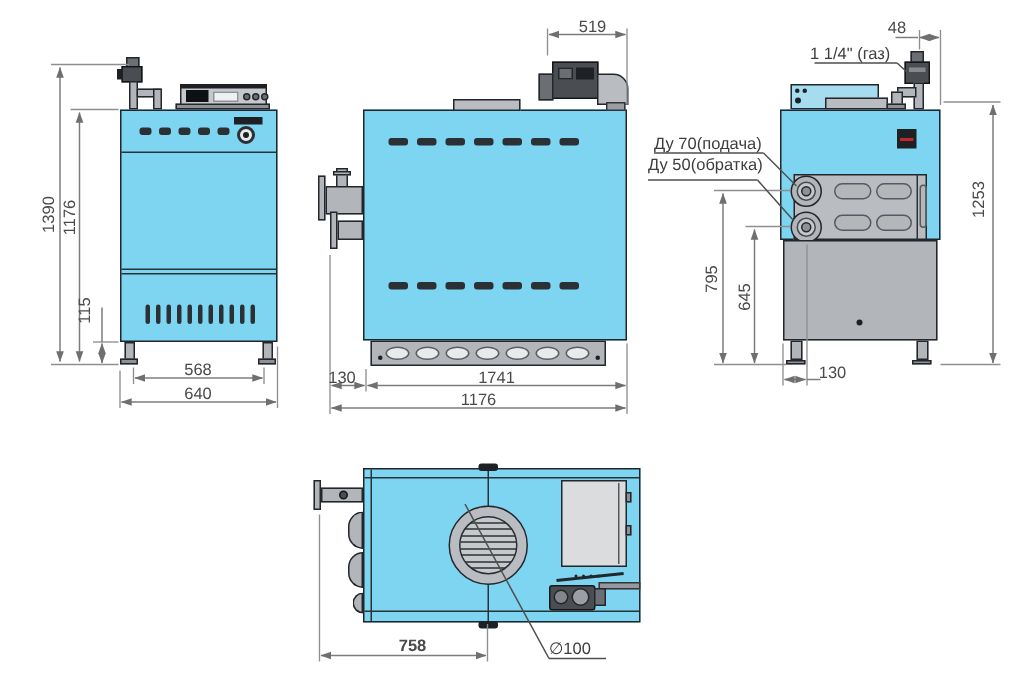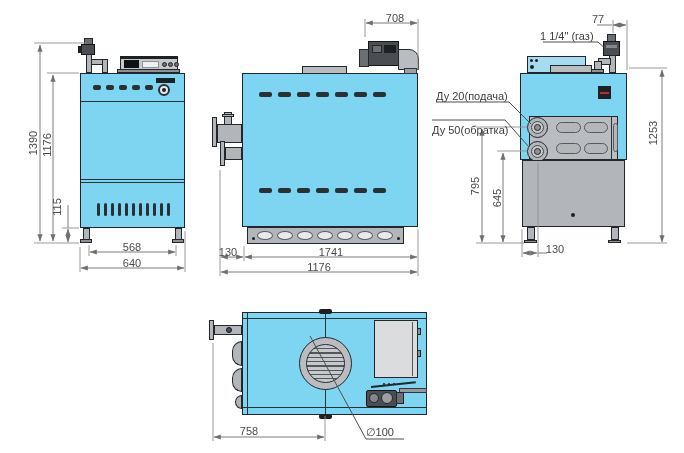--- a/index.html
+++ b/index.html
@@ -271,30 +271,30 @@
         <line class="l" x1="366" y1="439" x2="404" y2="439"></line>
     </g>
   </svg>
 
   <div class="dimtext vt" style="left:13px;top:137px;">1390</div>
   <div class="dimtext vt" style="left:27px;top:139px;">1176</div>
   <div class="dimtext vt" style="left:37px;top:201px;">115</div>
   <div class="dimtext" style="left:112px;top:241px;">568</div>
   <div class="dimtext" style="left:112px;top:257px;">640</div>
 
-  <div class="dimtext" style="left:375px;top:12px;">708</div>
+  <div class="dimtext" style="left:375px;top:12px;">519</div>
   <div class="dimtext" style="left:208px;top:246px;">130</div>
   <div class="dimtext" style="left:311px;top:246px;">1741</div>
   <div class="dimtext" style="left:299px;top:261px;">1176</div>
 
-  <div class="dimtext" style="left:580px;top:13px;width:36px;">77</div>
+  <div class="dimtext" style="left:580px;top:13px;width:36px;">48</div>
   <div class="lbl" style="left:540px;top:30px;">1 1/4" (газ)</div>
-  <div class="lbl" style="left:436px;top:90px;">Ду 20(подача)</div>
-  <div class="lbl" style="left:432px;top:124px;">Ду 50(обратка)</div>
+  <div class="lbl" style="left:436px;top:90px;">Ду 70(подача)</div>
+  <div class="lbl" style="left:432px;top:104px;">Ду 50(обратка)</div>
   <div class="dimtext vt" style="left:633px;top:127px;">1253</div>
   <div class="dimtext vt" style="left:455px;top:180px;">795</div>
   <div class="dimtext vt" style="left:477px;top:192px;">645</div>
   <div class="dimtext" style="left:541px;top:243px;width:28px;">130</div>
 
-  <div class="dimtext" style="left:229px;top:425px;">758</div>
+  <div class="dimtext" style="left:255px;top:425px;font-weight:bold;">758</div>
   <div class="lbl" style="left:366px;top:426px;">∅100</div>
 
 </div>
 
 </body></html>

